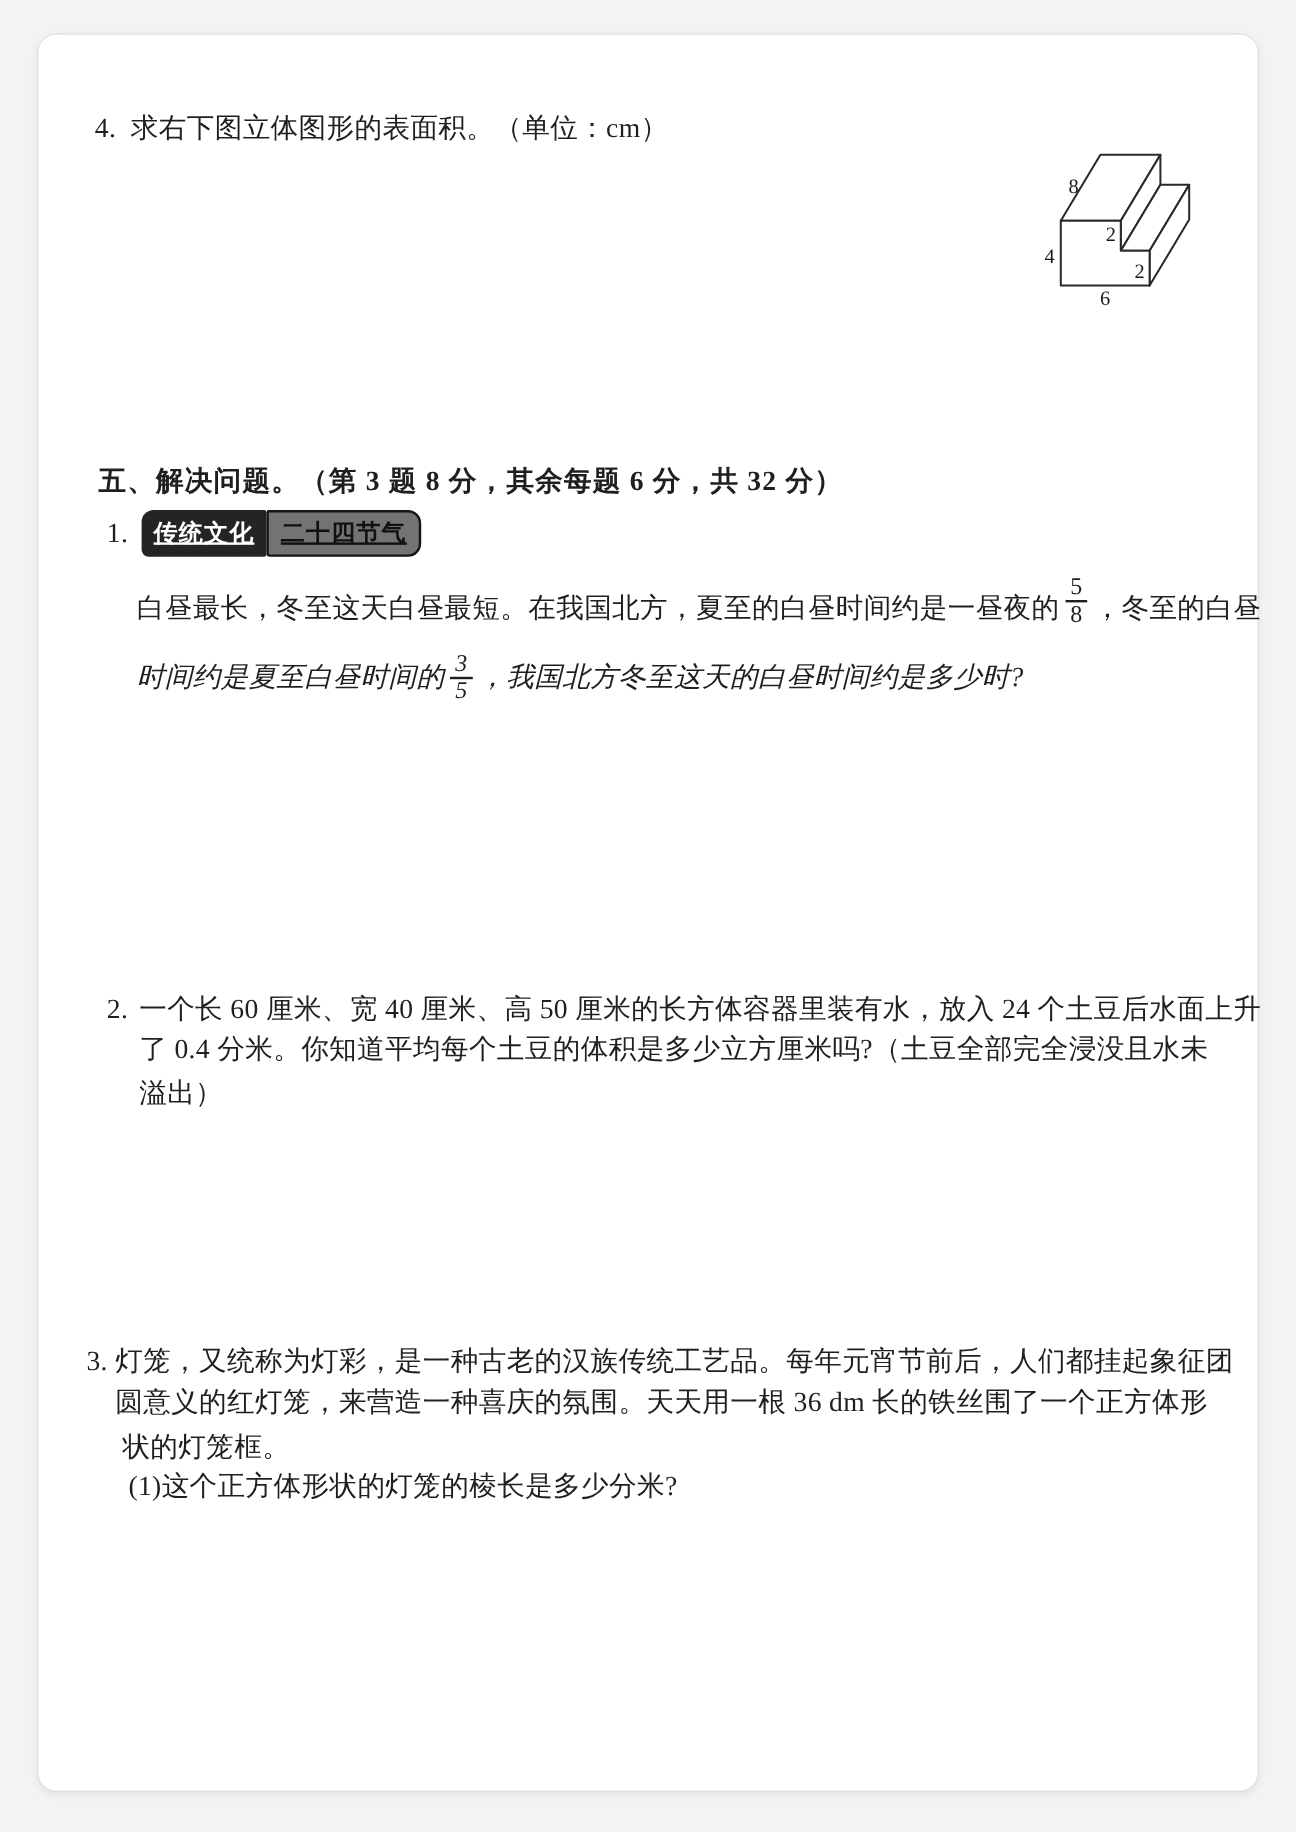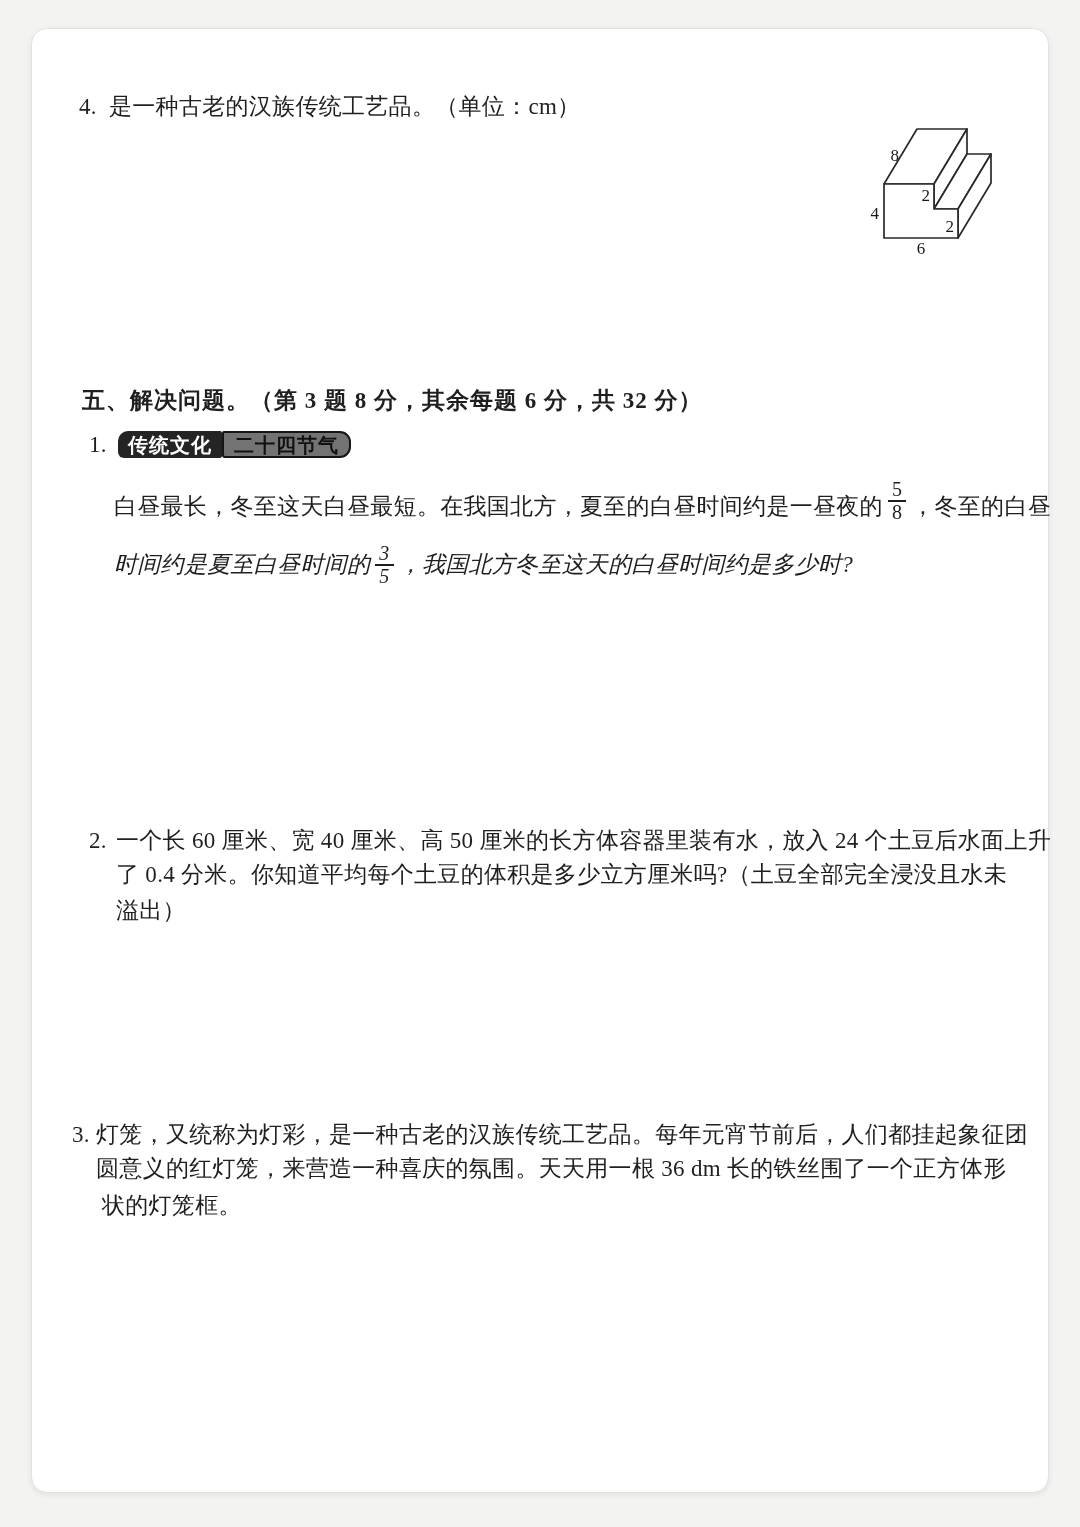--- a/index.html
+++ b/index.html
@@ -34,24 +34,25 @@
     font-weight:700;
     letter-spacing:1px;
     text-align:center;
   }
   .section-title .note-part {
     font-weight:600;
     letter-spacing:1px;
   }
   .badge {
     display:inline-flex; align-items:center; justify-content:center;
-    height:27px;
+    height:39px;
     font-size:20px; font-weight:700;
     font-family:"Liberation Sans","DejaVu Sans",sans-serif;
     letter-spacing:1px;
+    text-decoration:underline;
   }
   .badge-dark {
     background:#242424; color:#ffffff;
     border-radius:10px 2px 2px 6px;
     padding:0 10px;
     margin-left:7px;
   }
   .badge-light {
     background:#737373; color:#111111;
     border:2.5px solid #151515;
@@ -69,21 +70,21 @@
   .figure { position:absolute; left:809px; top:72px; width:165px; height:158px; }
   svg text { font-family:"Liberation Serif","DejaVu Serif",serif; }
 </style>
 </head>
 <body>
 
 <div class="page">
 
   <div class="line flexline" style="left:47px; top:62px;">
     <span class="qnum w30">4.</span>
-    <span>是一种古老的汉族传统工艺品。（单位：cm）</span>
+    <span>求右下图立体图形的表面积。（单位：cm）</span>
   </div>
 
   <div class="figure">
     <svg viewBox="0 0 165 158" width="165" height="158">
       <g fill="#ffffff" stroke="#2a2a2a" stroke-width="1.7" stroke-linejoin="round">
         <polygon points="43,83 76,28 126,28 93,83"></polygon>
         <polygon points="93,83 126,28 126,53 93,108"></polygon>
         <polygon points="93,108 126,53 150,53 117,108"></polygon>
         <polygon points="117,108 150,53 150,82 117,137"></polygon>
         <polygon points="43,83 93,83 93,108 117,108 117,137 43,137"></polygon>
@@ -132,14 +133,15 @@
   </div>
   <div class="line" style="left:84px; top:830px;">了 0.4 分米。你知道平均每个土豆的体积是多少立方厘米吗?（土豆全部完全浸没且水未</div>
   <div class="line" style="left:84px; top:866px;">溢出）</div>
 
   <div class="line flexline" style="left:40px; top:1090px;">
     <span class="qnum w24">3.</span>
     <span>灯笼，又统称为灯彩，是一种古老的汉族传统工艺品。每年元宵节前后，人们都挂起象征团</span>
   </div>
   <div class="line" style="left:64px; top:1124px;">圆意义的红灯笼，来营造一种喜庆的氛围。天天用一根 36 dm 长的铁丝围了一个正方体形</div>
   <div class="line" style="left:70px; top:1161px;">状的灯笼框。</div>
+  <div class="line" style="left:75px; top:1194px;">(1)这个正方体形状的灯笼的棱长是多少分米?</div>
 
 </div>
 
 </body></html>

